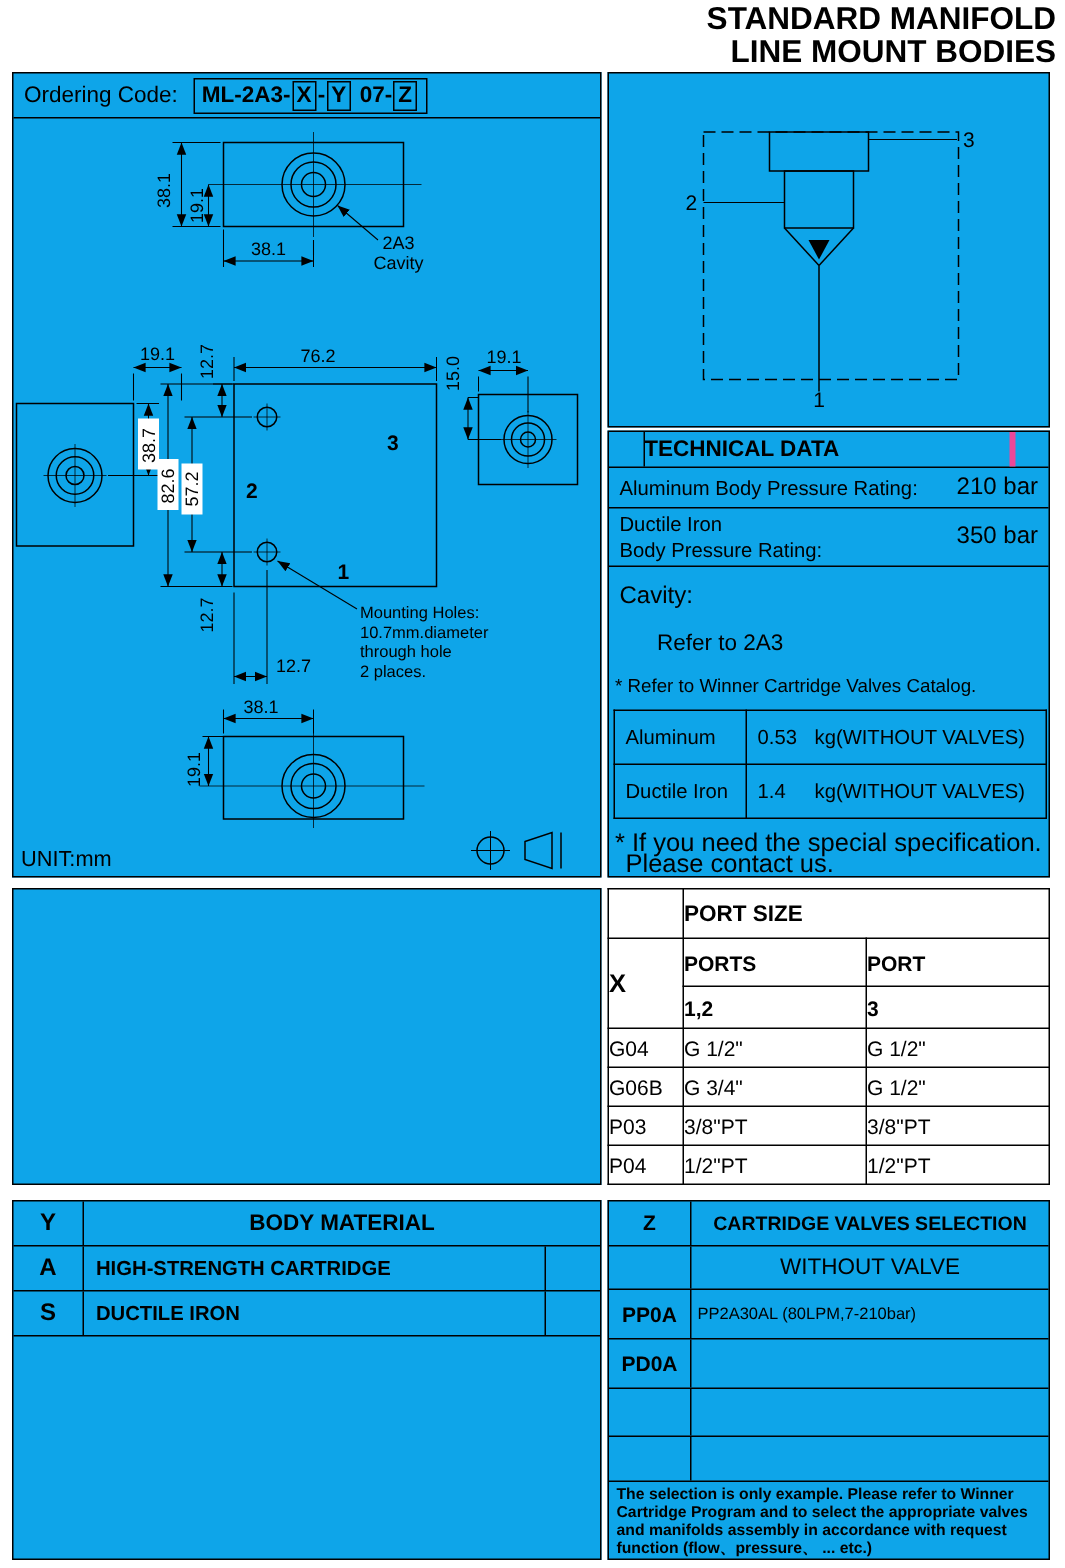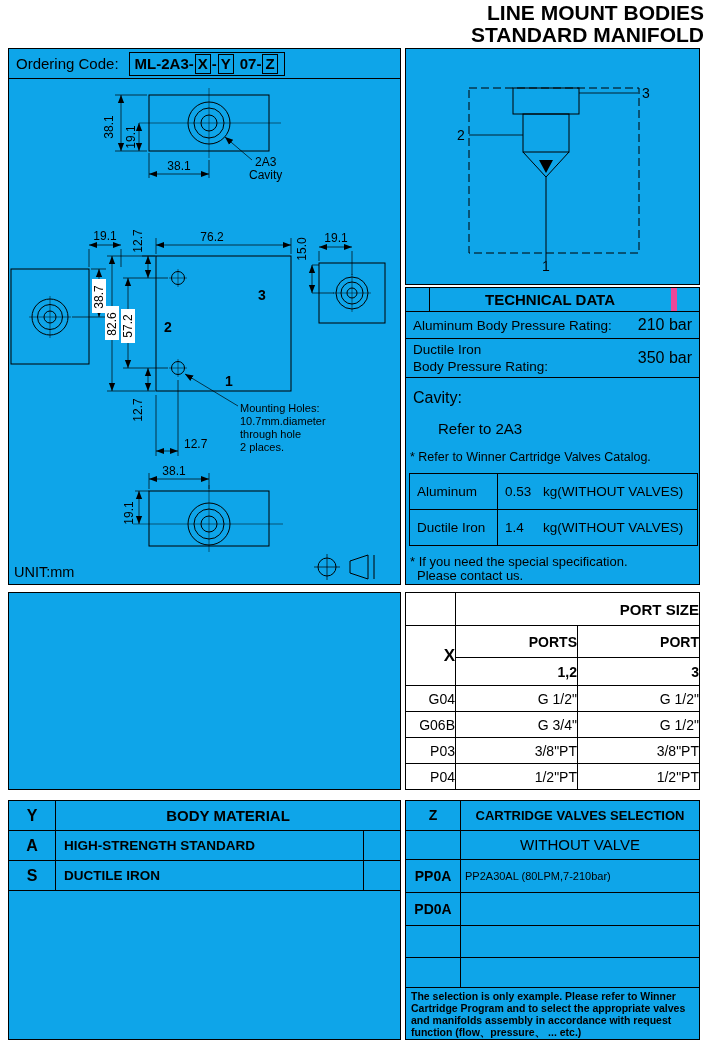--- a/index.html
+++ b/index.html
@@ -25,42 +25,42 @@
   .unit-text{font-size:14.5px}
   .callout-text{font-size:12px}
 
   
   #schematic-box{left:405px;top:48px;width:295px;height:237px}
   .schem-num{font-size:14px}
 
   
   #tech-box{left:405px;top:287px;width:295px;height:298px}
   .td-title{border-bottom:1px solid #000;height:24px}
-  .td-title span{display:block;margin:0 auto;width:248px;height:100%;border-left:1px solid #000;border-right:6px solid #ec4899;text-align:center;font-weight:bold;font-size:15px;line-height:23px}
+  .td-title span{display:block;margin:0 auto;width:248px;height:100%;border-left:1px solid #000;border-right:4px solid #ec4899;text-align:left;font-weight:bold;font-size:15px;line-height:23px}
   .td-row{display:flex;justify-content:space-between;align-items:center;border-bottom:1px solid #000;padding:0 7px;font-size:13.5px}
   .td-row .val{font-size:16px}
   .td-row.r1{height:27px}
   .td-row.r2{height:39px}
   .r2 .lbl{white-space:pre-line;line-height:17px}
   .cavity-label{font-size:16px;padding:11px 0 0 7px}
   .cavity-value{font-size:15px;padding:13px 0 0 32px}
   .note-sm{font-size:12.5px;padding:13px 0 0 4px}
   .wt-table{border-collapse:collapse;margin:9px 3px 0 3px;width:289px;table-layout:fixed}
   .wt-table td{border:1px solid #000;height:36px;padding:0 7px;font-size:13.5px;vertical-align:middle}
   .wt-table td.mat{width:88px}
   .wt-val{display:inline-block;width:38px}
-  .note-sm2{font-size:13px;padding:9px 0 0 4px;line-height:14px}
+  .note-sm2{font-size:17px;padding:9px 0 0 4px;line-height:14px}
   .note-sm2 .l2{padding-left:7px}
 
   
   #blank-box{left:8px;top:592px;width:393px;height:198px}
 
   
   #port-table{left:405px;top:592px;width:295px;height:198px;border-collapse:collapse;table-layout:fixed}
-  #port-table td{border:1px solid #000;text-align:right;vertical-align:middle;font-size:14px;background:#fff}
+  #port-table td{border:1px solid #000;text-align:left;vertical-align:middle;font-size:14px;background:#fff}
   #port-table .c1{width:50px}
   #port-table .c2{width:124px}
   #port-table .c3{width:121px}
   #port-table .ps-title{font-weight:bold;font-size:15px}
   #port-table .x-cell{font-weight:bold;font-size:17px}
   #port-table .hdr{font-weight:bold}
   #port-table .code{font-weight:normal}
   #port-table tr.h1{height:33px}
   #port-table tr.h2{height:32px}
   #port-table tr.h3{height:28px}
@@ -89,22 +89,22 @@
   .cv-e1{height:32px}
   .cv-e2{height:30px}
   .cv-note{font-size:10.5px;font-weight:bold;line-height:12px;padding:2px 5px;overflow:hidden}
 </style>
 </head>
 <body>
 
 <div id="page">
 
   <div class="abs" id="page-title">
+    <div>STANDARD MANIFOLD</div>
     <div>LINE MOUNT BODIES</div>
-    <div>STANDARD MANIFOLD</div>
   </div>
 
   <div class="abs box" id="main-box">
     <div id="ordering-strip">
       <span>Ordering Code:</span>
       <span id="ordering-code">
         <span>ML-2A3-</span>
         <span class="code-box">X</span>
         <span>-</span>
         <span class="code-box">Y</span>
@@ -346,21 +346,21 @@
   </tbody>
     </table>
 
   <div class="abs box" id="bm-box">
     <div class="bm-row">
       <div class="bm-code">Y</div>
       <div class="bm-title">BODY MATERIAL</div>
     </div>
     <div class="bm-row">
       <div class="bm-code">A</div>
-      <div class="bm-label">HIGH-STRENGTH STANDARD</div>
+      <div class="bm-label">HIGH-STRENGTH CARTRIDGE</div>
       <div class="bm-end"></div>
     </div>
     <div class="bm-row">
       <div class="bm-code">S</div>
       <div class="bm-label">DUCTILE IRON</div>
       <div class="bm-end"></div>
     </div>
   </div>
 
   <div class="abs box" id="cv-box">

